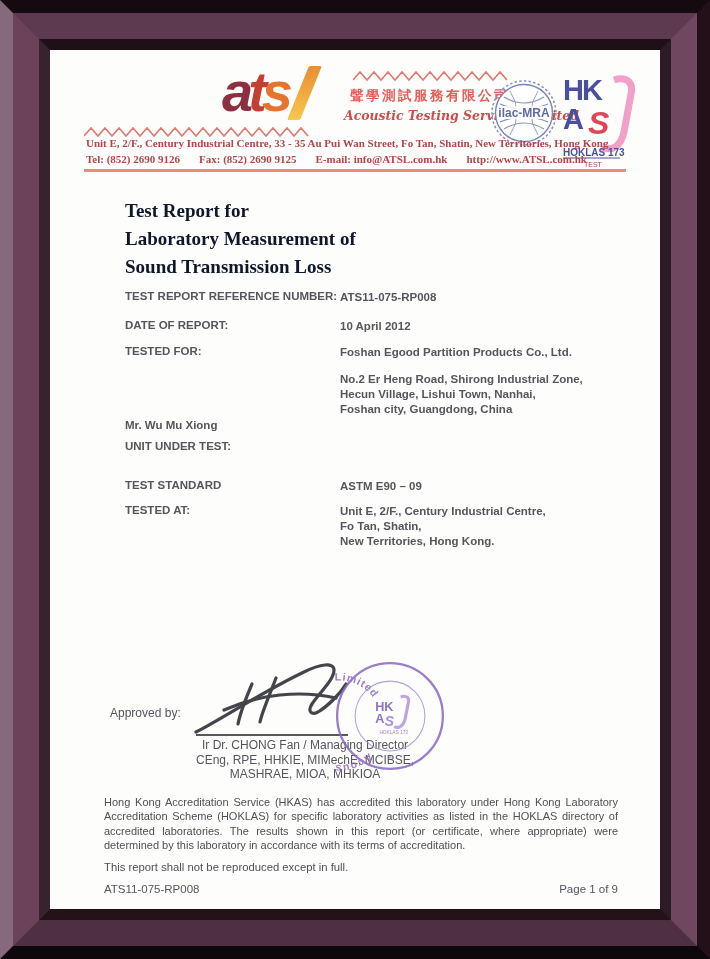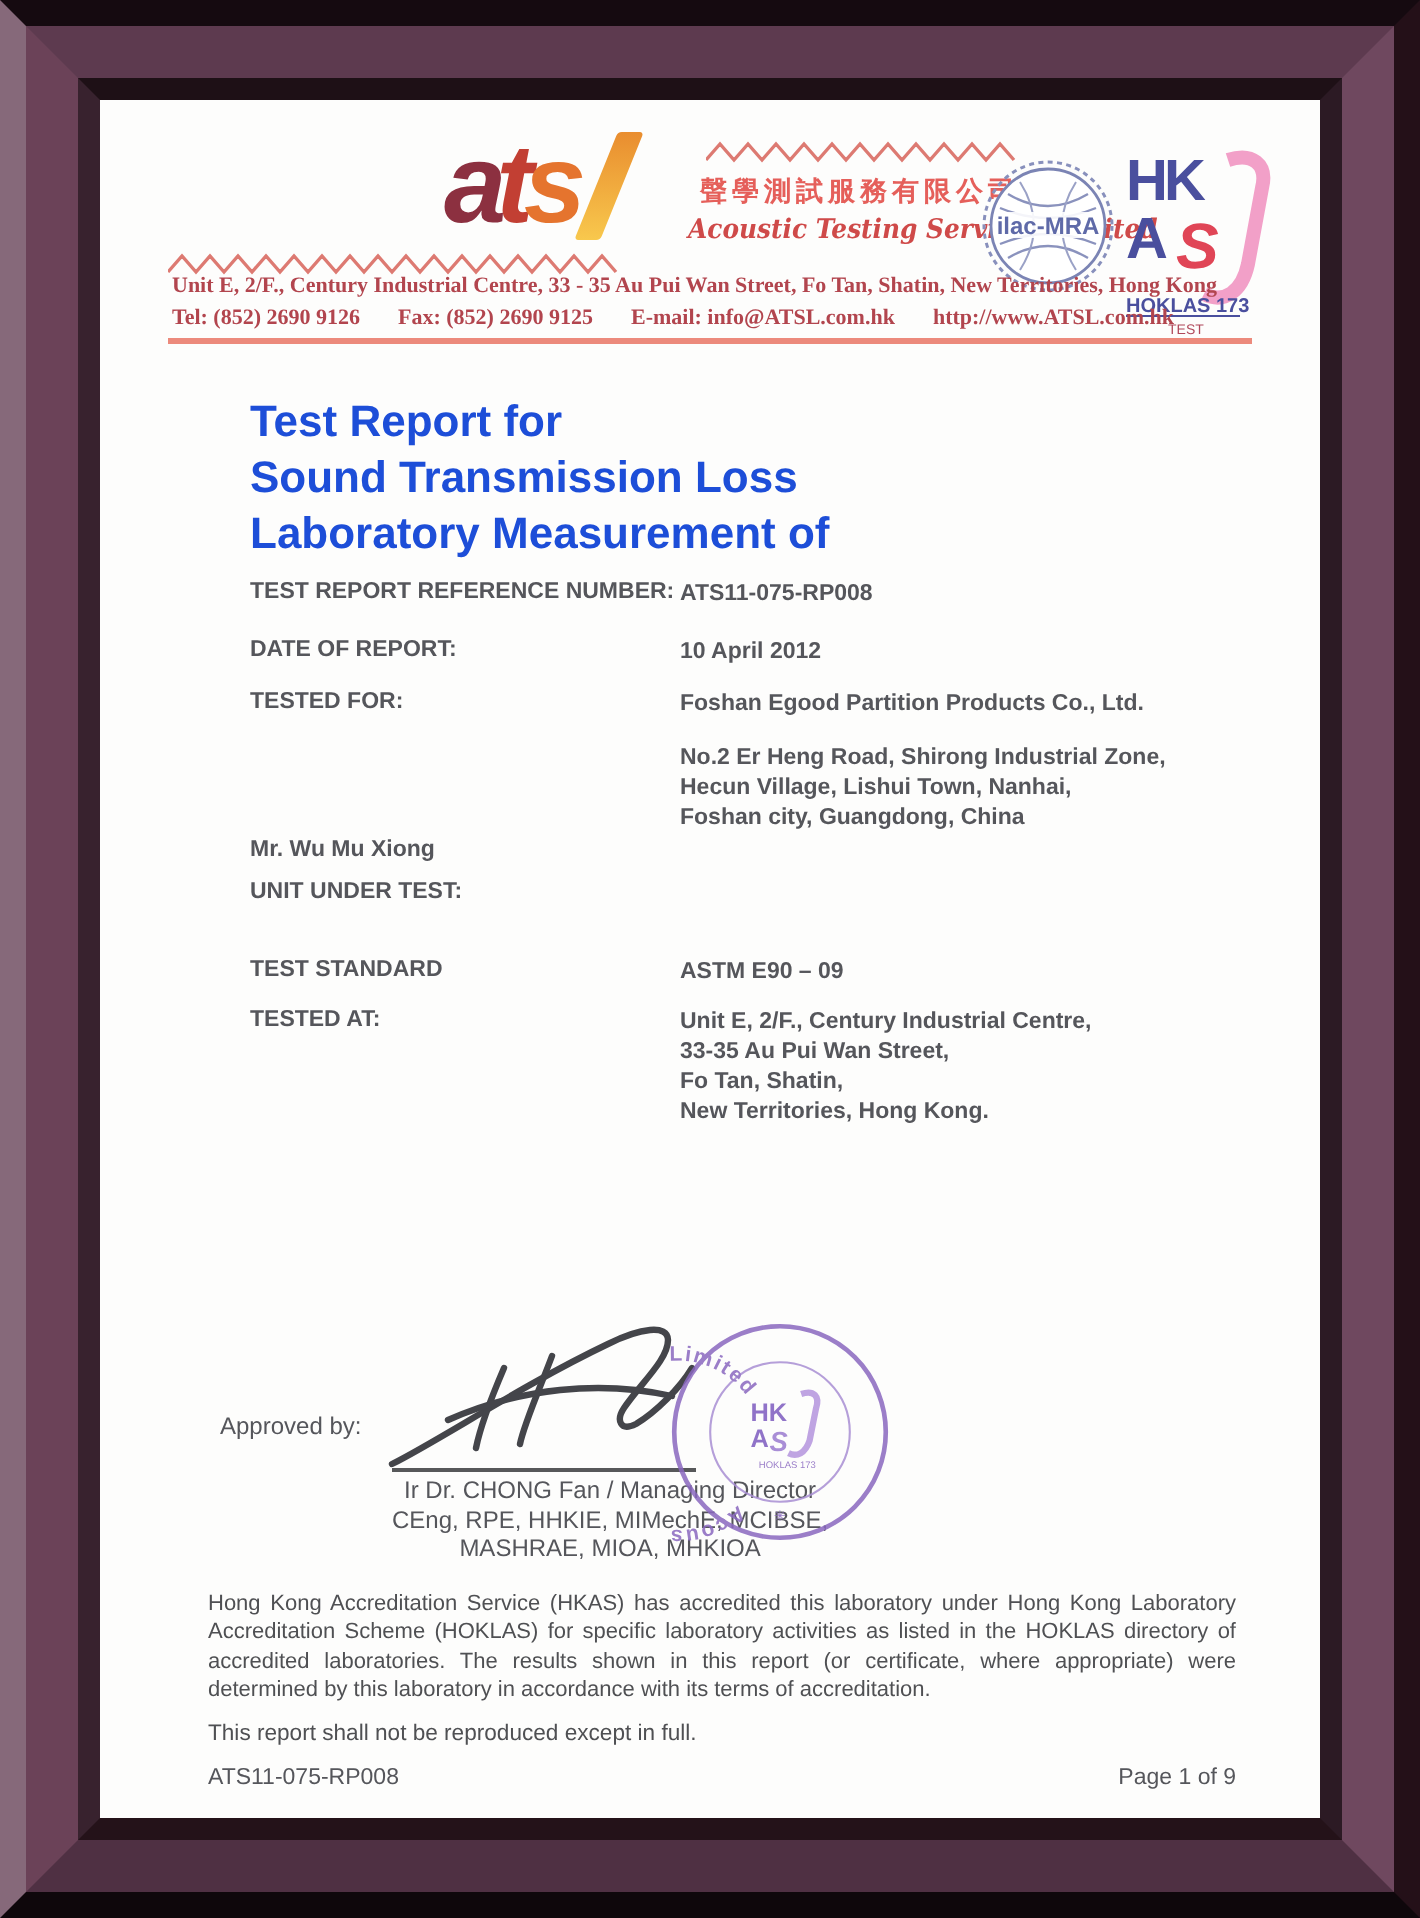--- a/index.html
+++ b/index.html
@@ -40,21 +40,21 @@
   .en-script { font-family:"DejaVu Serif", serif; font-style:italic; font-weight:bold;
         font-size:13.5px; color:#cf4a49; transform:scaleX(.92); transform-origin:left;
         white-space:nowrap; }
   .addr { font-family:"Liberation Serif", serif; font-weight:bold; font-size:11px;
           color:#b2454e; white-space:nowrap; }
   .addr2 { display:flex; gap:19px; }
   .divider { height:3px; background:#ec8a7c; }
   .zz path { stroke:#dd7a72; stroke-width:1.7; fill:none; }
 
   
-  .title { font-size:22px; font-weight:bold; color:#1d4ed8; line-height:28px; }
+  .title { font-size:19px; font-weight:bold; color:#0f172a; line-height:28px;font-family:Liberation Serif, serif; }
 
   
   .fields { font-size:11.5px; font-weight:bold; color:#55565b; width:487px; }
   .frow { display:flex; }
   .flabel { width:215px; flex:0 0 215px; }
   .fval { flex:1; }
   .fval div { line-height:15px; }
   .vgap { height:12px; }
   .jline { text-align:justify; text-align-last:justify; }
   .mb14{margin-bottom:14px;} .mb11{margin-bottom:11px;} .mb1{margin-bottom:1px;}
@@ -124,22 +124,22 @@
     <div class="abs addr addr2" style="left:36px;top:103px;">
       <span>Tel: (852) 2690 9126</span>
       <span>Fax: (852) 2690 9125</span>
       <span>E-mail: info@ATSL.com.hk</span>
       <span>http://www.ATSL.com.hk</span>
     </div>
     <div class="abs divider" style="left:34px;top:119px;width:542px;"></div>
 
     <div class="abs title" style="left:75px;top:147px;">
       <div>Test Report for</div>
+      <div>Laboratory Measurement of</div>
       <div>Sound Transmission Loss</div>
-      <div>Laboratory Measurement of</div>
     </div>
 
     <div class="abs fields" style="left:75px;top:240px;">
       <div class="frow mb14">
         <div class="flabel">TEST REPORT REFERENCE NUMBER:</div>
         <div class="fval">
                 <div>ATS11-075-RP008</div>
               </div>
       </div>
       <div class="frow mb11">
@@ -169,21 +169,20 @@
       <div class="frow mb10">
         <div class="flabel">TEST STANDARD</div>
         <div class="fval">
                 <div>ASTM E90 – 09</div>
               </div>
       </div>
       <div class="frow">
         <div class="flabel">TESTED AT:</div>
         <div class="fval">
           <div>Unit E, 2/F., Century Industrial Centre,</div>
-          <div>33-35 Au Pui Wan Street,</div>
           <div>Fo Tan, Shatin,</div>
           <div>New Territories, Hong Kong.</div>
         </div>
       </div>
     </div>
 
     <div class="abs app-label" style="left:60px;top:656px;text-align:right;">Approved by:</div>
 
     <svg class="abs sig" style="left:140px;top:608px;" width="172" height="80" viewBox="0 0 172 80">
       <path d="M6,74 C30,62 72,34 114,14 C130,6 144,4 144,12 C144,22 130,34 122,46 C118,52 120,58 128,54 C138,48 150,36 156,26"></path>

